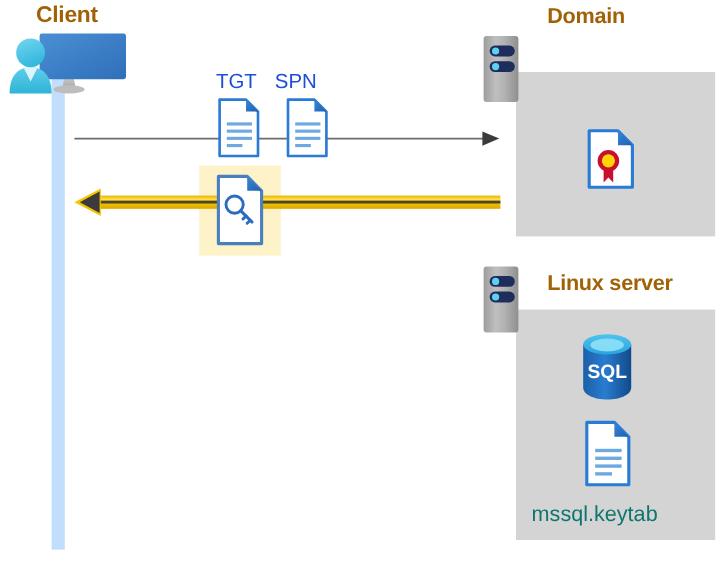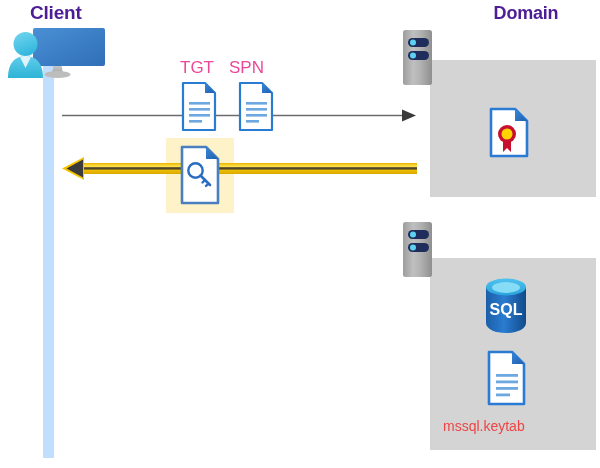--- a/index.html
+++ b/index.html
@@ -2,28 +2,28 @@
 <html><head>
 <meta charset="utf-8">
 <style>
   html,body{margin:0;padding:0;background:#ffffff;}
   body{width:600px;height:468px;position:relative;overflow:hidden;
        font-family:"Liberation Sans","DejaVu Sans",sans-serif;}
   .canvas{position:absolute;left:0;top:0;width:600px;height:468px;}
   .abs{position:absolute;}
 
   
-  .title-bold{font-weight:bold;color:#4c1d95;letter-spacing:-0.2px;}
+  .title-bold{font-weight:bold;color:#a16207;letter-spacing:-0.2px;}
   #client-title{left:30px;top:2px;font-size:19px;}
-  #dc-title{left:456px;top:2px;font-size:18px;line-height:22px;width:140px;text-align:center;}
+  #dc-title{left:456px;top:2px;font-size:18px;line-height:22px;width:140px;}
   #linux-title{left:456px;top:226px;font-size:18px;}
-  .doc-label{font-size:17px;color:#ec4899;}
+  .doc-label{font-size:17px;color:#1d4ed8;}
   #tgt-label{left:180px;top:58px;}
   #spn-label{left:229px;top:58px;}
-  #keytab-label{left:443px;top:418px;font-size:14px;color:#ef4444;}
+  #keytab-label{left:443px;top:418px;font-size:18px;color:#0f766e;}
 
   
   .gray-panel{background:#d4d4d4;}
   #dc-panel{left:430px;top:60px;width:166px;height:137px;}
   #linux-panel{left:430px;top:258px;width:166px;height:192px;}
 
   
   #client-lifeline{left:43px;top:60px;width:11px;height:398px;background:#c2deff;}
 
   
@@ -185,20 +185,21 @@
       <rect x="496" y="393.5" width="14" height="2.8" fill="#6ea8e0"></rect>
     </g>
   </svg>
 
   <div class="abs title-bold" id="client-title">Client</div>
 
   <div class="abs title-bold" id="dc-title">
     <div>Domain</div>
   </div>
 
+  <div class="abs title-bold" id="linux-title">Linux server</div>
 
   <div class="abs doc-label" id="tgt-label">TGT</div>
 
   <div class="abs doc-label" id="spn-label">SPN</div>
 
   <div class="abs" id="keytab-label">mssql.keytab</div>
 
 </div>
 
 </body></html>

